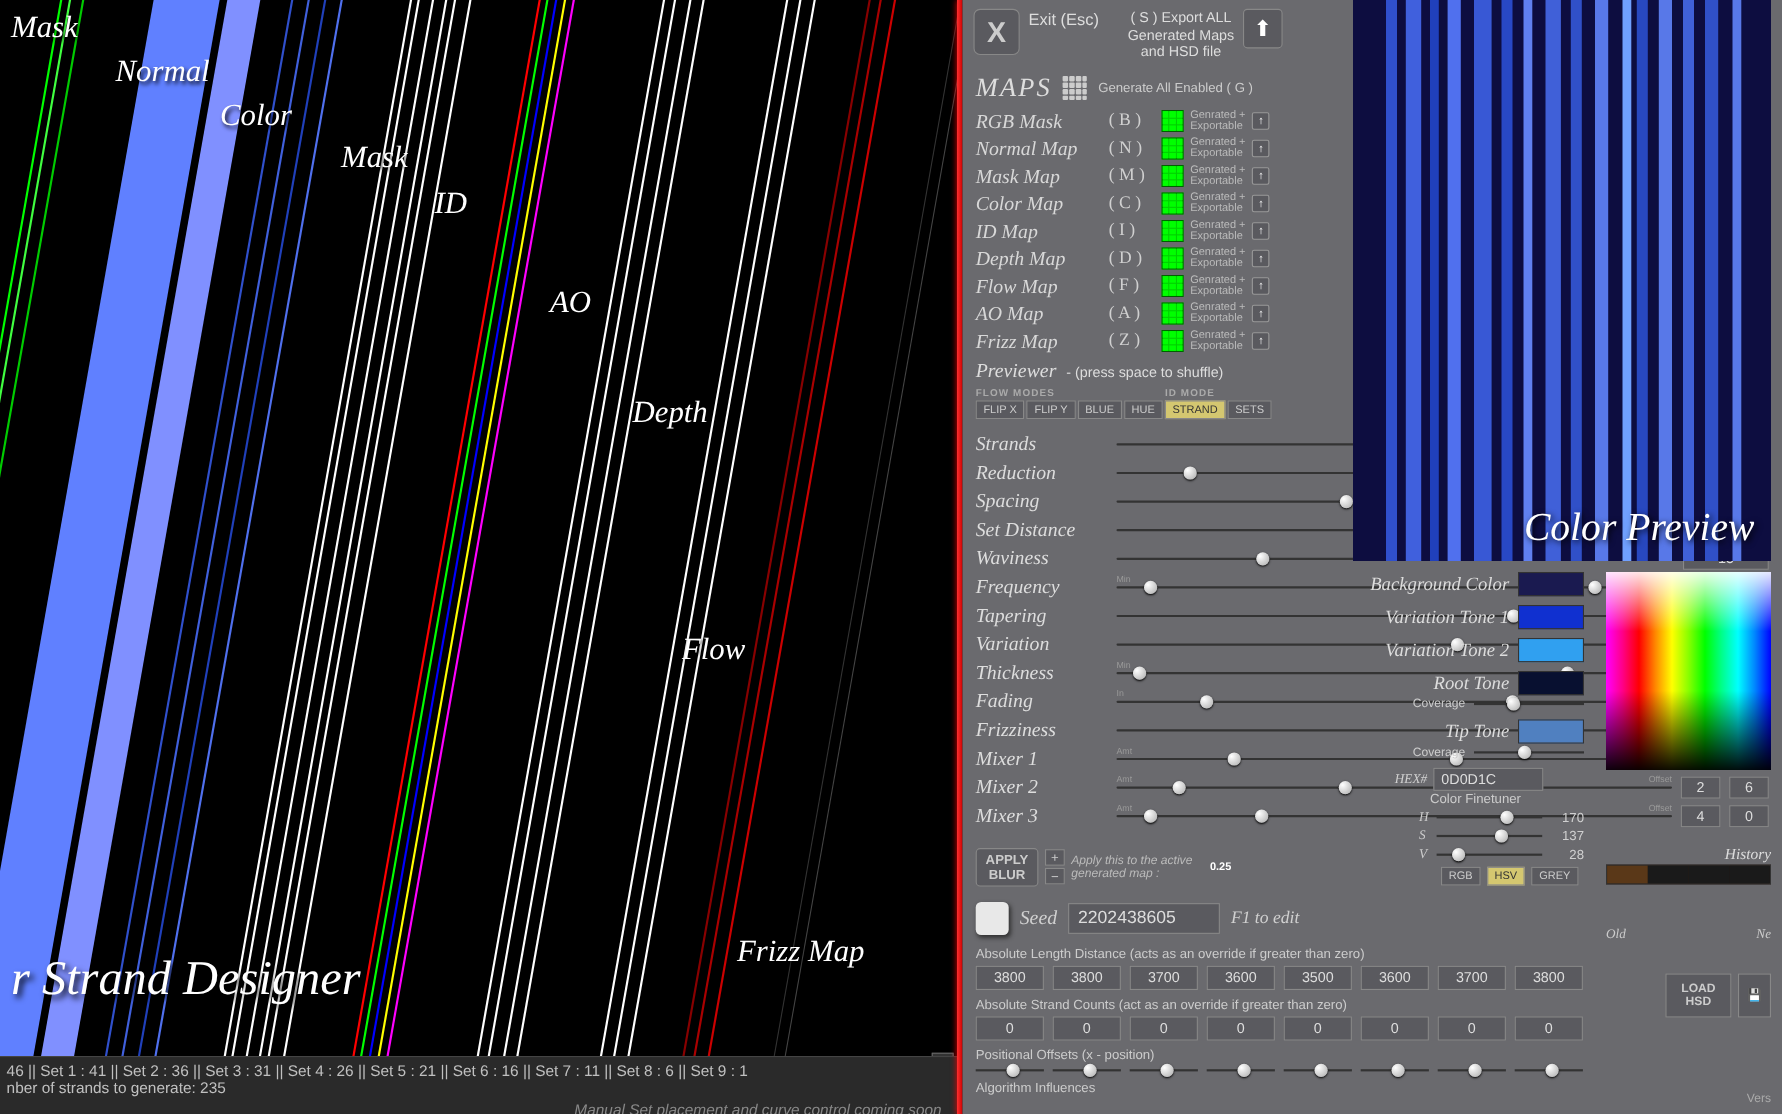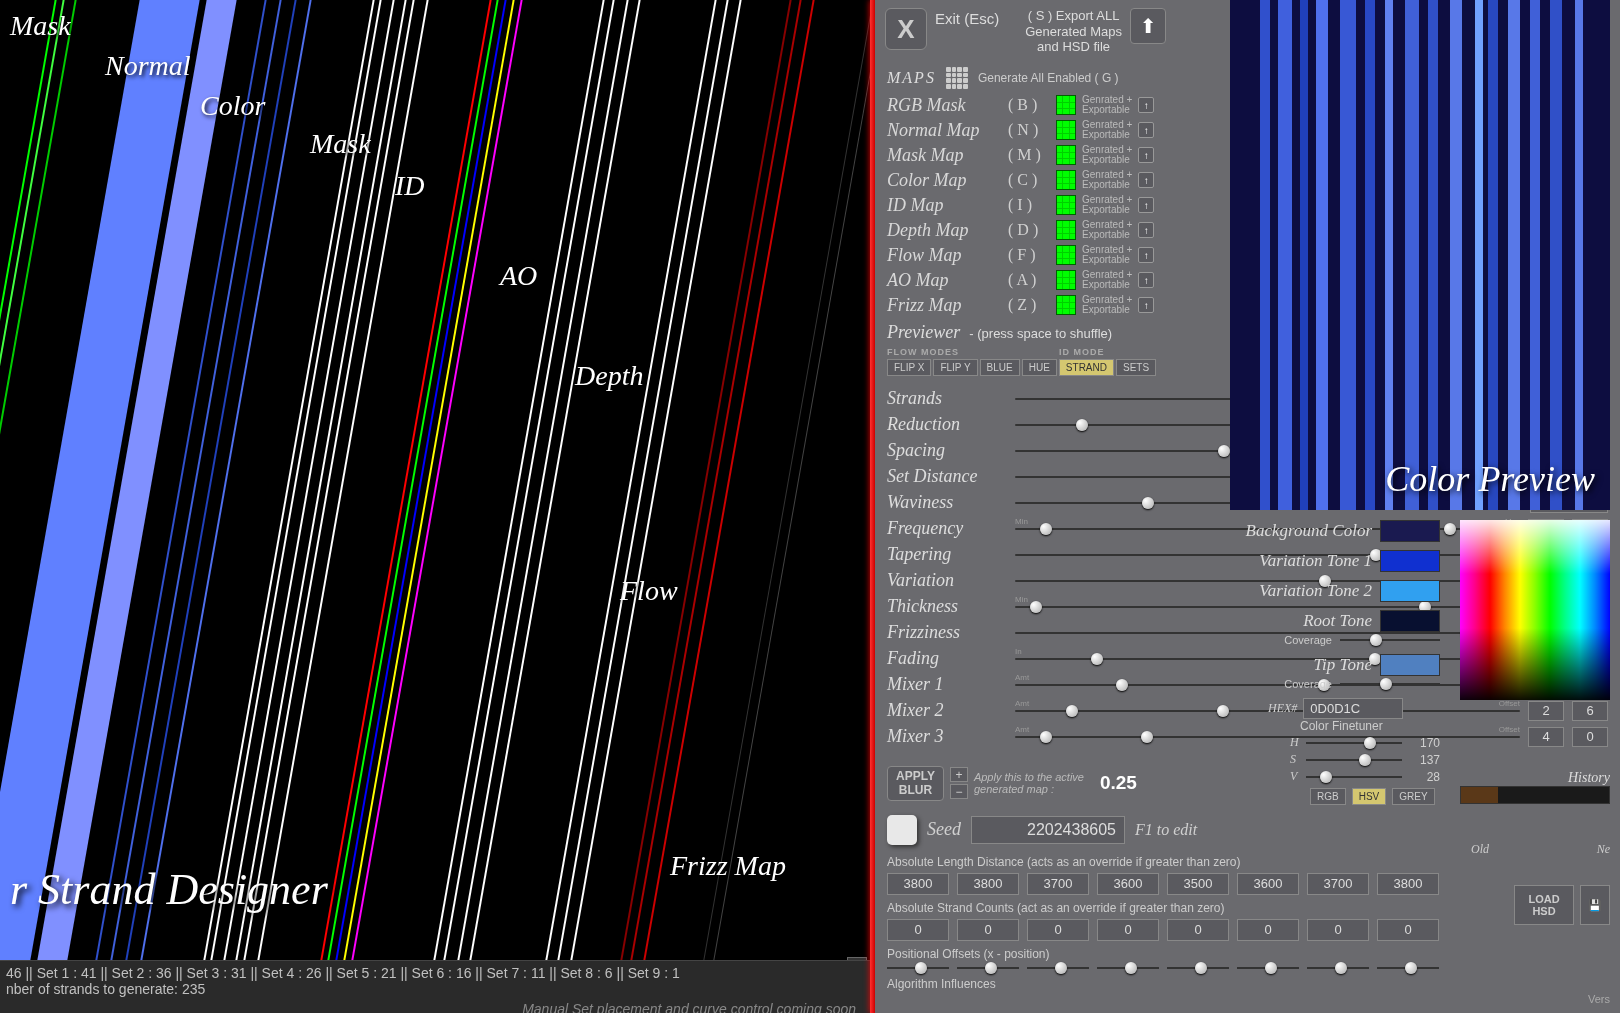--- a/index.html
+++ b/index.html
@@ -144,21 +144,21 @@
 
 .maps-header {
   display: flex;
   align-items: center;
   padding: 4px 12px;
   gap: 10px;
 }
 .maps-title {
   font-family: Georgia, serif;
   font-style: italic;
-  font-size: 16px;
+  font-size: 24px;
   color: #ddd;
   letter-spacing: 2px;
 }
 .grid-icon {
   width: 22px;
   height: 22px;
   display: grid;
   grid-template-columns: repeat(4, 1fr);
   grid-template-rows: repeat(4, 1fr);
   gap: 1px;
@@ -351,22 +351,22 @@
   border-radius: 5px;
   position: relative;
   box-shadow: 2px 2px 4px #333;
 }
 .seed-field {
   background: #5a5a5f;
   border: 1px solid #888;
   color: #ddd;
   padding: 4px 8px;
   font-size: 16px;
-  width: 154px;
-  text-align: right;
+  width: 138px;
+  text-align: left;
 }
 
 .sub-section-label {
   font-size: 12px;
   color: #ccc;
   padding: 4px 12px 2px;
 }
 .val-row {
   display: flex;
   gap: 8px;
@@ -551,21 +551,20 @@
 }
 .history-cell { flex: 1; }
 .oldnew {
   display: flex;
   justify-content: space-between;
   font-size: 12px;
   color: #ccc;
   margin-top: 38px;
   font-family: Georgia, serif;
   font-style: italic;
-  margin-left: 11px;
 }
 
 .load-btns {
   position: absolute;
   right: 10px;
   top: 885px;
   display: flex;
   gap: 6px;
 }
 .load-btn {
@@ -951,36 +950,36 @@
       <div class="slider-track">
         <span class="slider-minmax" style="left:0">Min</span>
         <span class="slider-minmax" style="right:0">Max</span>
         <div class="slider-knob" style="left:3%"></div>
         <div class="slider-knob" style="left:80%"></div>
       </div>
       <div class="slider-val">0</div>
       <div class="slider-val">9</div>
     </div>
       <div class="slider-row">
-      <span class="slider-label">Frizziness</span>
-      <div class="slider-track">
-        <div class="slider-knob" style="left:88%"></div>
-      </div>
-      <div class="slider-val" style="width:78px">78</div>
-    </div>
-      <div class="slider-row">
       <span class="slider-label">Fading</span>
       <div class="slider-track">
         <span class="slider-minmax" style="left:0">In</span>
         <span class="slider-minmax" style="right:0">Out</span>
         <div class="slider-knob" style="left:15%"></div>
         <div class="slider-knob" style="left:70%"></div>
       </div>
       <div class="slider-val">2</div>
       <div class="slider-val">8</div>
+    </div>
+      <div class="slider-row">
+      <span class="slider-label">Frizziness</span>
+      <div class="slider-track">
+        <div class="slider-knob" style="left:88%"></div>
+      </div>
+      <div class="slider-val" style="width:78px">78</div>
     </div>
       <div class="slider-row">
       <span class="slider-label">Mixer 1</span>
       <div class="slider-track">
         <span class="slider-minmax" style="left:0">Amt</span>
         <span class="slider-minmax" style="right:0">Offset</span>
         <div class="slider-knob" style="left:20%"></div>
         <div class="slider-knob" style="left:60%"></div>
       </div>
       <div class="slider-val">9</div>
@@ -1010,21 +1009,21 @@
     </div>
     </div>
 
   <div class="apply-row">
     <div class="apply-btn">APPLY<br>BLUR</div>
     <div class="plus-minus">
       <div class="pm-btn">+</div>
       <div class="pm-btn">−</div>
     </div>
     <div style="font-size:11px;color:#bbb;font-style:italic;width:120px">Apply this to the active generated map :</div>
-    <div style="font-size:19px;color:#fff;font-weight:bold">0.25</div>
+    <div style="font-size:10px;color:#fff;font-weight:bold">0.25</div>
   </div>
 
   <div class="seed-row">
     <div class="dice"></div>
     <div style="font-family:Georgia;font-style:italic;font-size:18px">Seed</div>
     <div class="seed-field">2202438605</div>
     <div style="font-family:Liberation Serif, serif;font-style:italic;font-size:16px">F1 to edit</div>
   </div>
 
   <div class="sub-section-label">Absolute Length Distance (acts as an override if greater than zero)</div>

